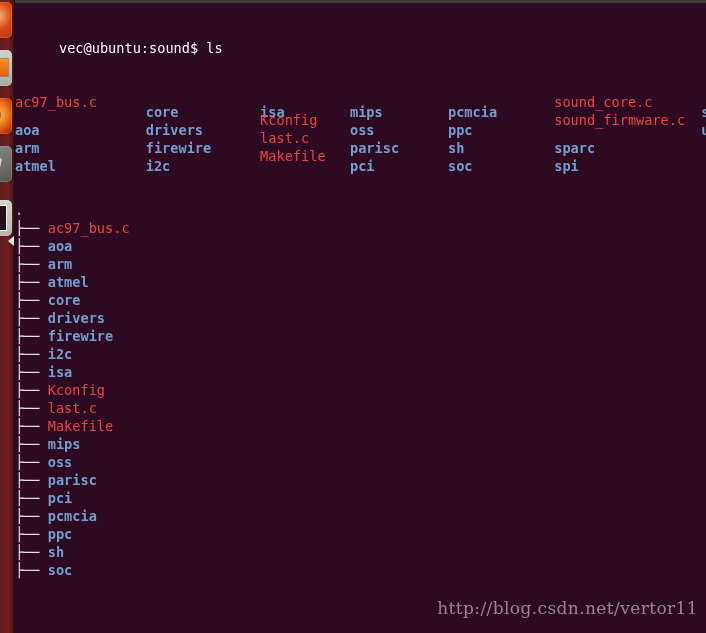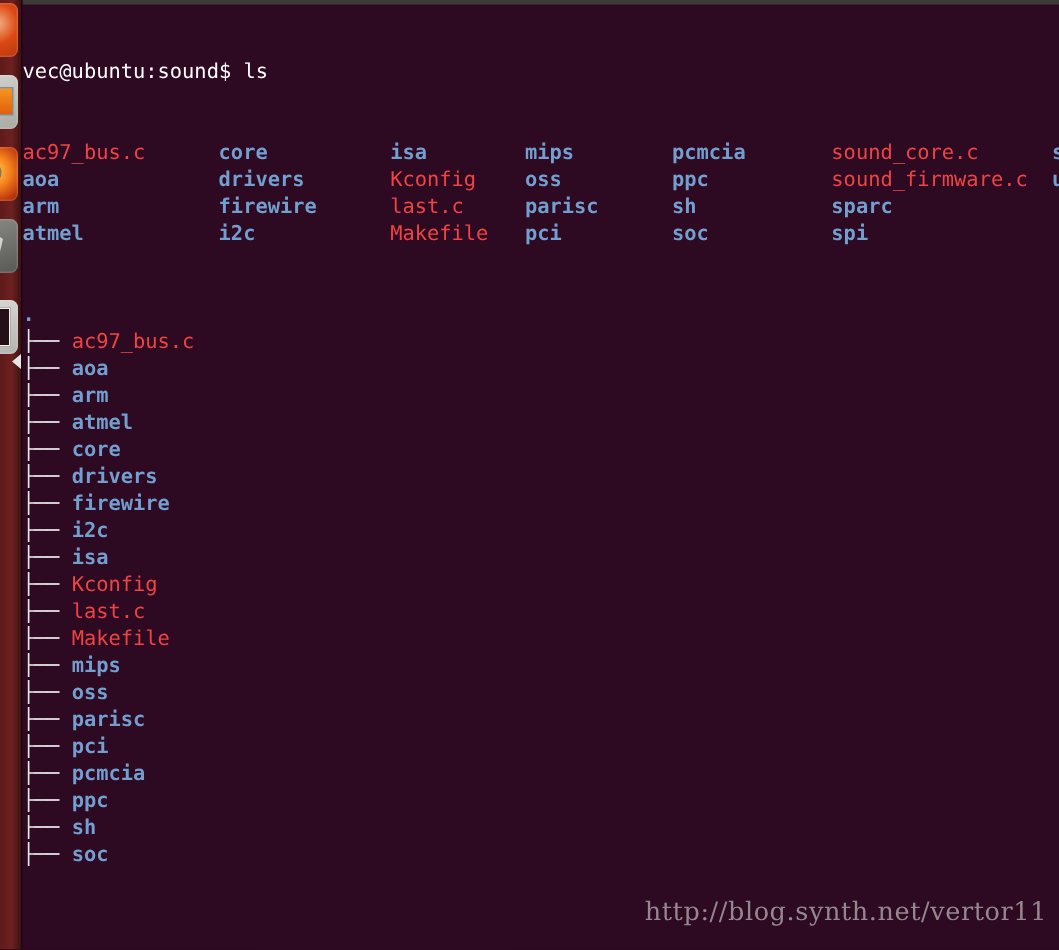--- a/index.html
+++ b/index.html
@@ -110,23 +110,23 @@
     font-size: 13.6px;
     line-height: 18px;
     padding: 3px 0 0 0;
     box-sizing: border-box;
     white-space: pre;
     z-index: 2;
     overflow: hidden;
   }
   .row { height: 18px; }
   .cell { display: inline-block; }
-  .fg-default { color: #ffffff; }
+  .fg-default { color: #ffffff; margin-left: 44px; }
   .fg-file    { color: #ef4444; font-weight: normal; text-align: center; }
-  .fg-dir     { color: #729fcf; font-weight: bold; }
+  .fg-dir     { color: #729fcf; font-weight: bold; margin-top: 10px; }
 
   
   .tree-glyph { color: #e8e8e8; }
 
   #watermark {
     position: absolute;
     right: 8px;
     top: 598px;
     font-family: "DejaVu Serif", serif;
     font-size: 17px;
@@ -159,13 +159,13 @@
 <div id="topbar-sliver"></div>
 
 <div id="terminal">
   <div class="row"><span class="fg-default">vec@ubuntu:sound$ ls</span></div>
   <div id="ls-output"><div class="row" style="position: relative;"><span class="cell fg-file" style="position: absolute; left: 0px;">ac97_bus.c</span><span class="cell fg-dir" style="position: absolute; left: 130.72px;">core</span><span class="cell fg-dir" style="position: absolute; left: 245.1px;">isa</span><span class="cell fg-dir" style="position: absolute; left: 334.97px;">mips</span><span class="cell fg-dir" style="position: absolute; left: 433.01px;">pcmcia</span><span class="cell fg-file" style="position: absolute; left: 539.22px;">sound_core.c</span><span class="cell fg-dir" style="position: absolute; left: 686.28px;">synth</span></div><div class="row" style="position: relative;"><span class="cell fg-dir" style="position: absolute; left: 0px;">aoa</span><span class="cell fg-dir" style="position: absolute; left: 130.72px;">drivers</span><span class="cell fg-file" style="position: absolute; left: 245.1px;">Kconfig</span><span class="cell fg-dir" style="position: absolute; left: 334.97px;">oss</span><span class="cell fg-dir" style="position: absolute; left: 433.01px;">ppc</span><span class="cell fg-file" style="position: absolute; left: 539.22px;">sound_firmware.c</span><span class="cell fg-dir" style="position: absolute; left: 686.28px;">usb</span></div><div class="row" style="position: relative;"><span class="cell fg-dir" style="position: absolute; left: 0px;">arm</span><span class="cell fg-dir" style="position: absolute; left: 130.72px;">firewire</span><span class="cell fg-file" style="position: absolute; left: 245.1px;">last.c</span><span class="cell fg-dir" style="position: absolute; left: 334.97px;">parisc</span><span class="cell fg-dir" style="position: absolute; left: 433.01px;">sh</span><span class="cell fg-dir" style="position: absolute; left: 539.22px;">sparc</span></div><div class="row" style="position: relative;"><span class="cell fg-dir" style="position: absolute; left: 0px;">atmel</span><span class="cell fg-dir" style="position: absolute; left: 130.72px;">i2c</span><span class="cell fg-file" style="position: absolute; left: 245.1px;">Makefile</span><span class="cell fg-dir" style="position: absolute; left: 334.97px;">pci</span><span class="cell fg-dir" style="position: absolute; left: 433.01px;">soc</span><span class="cell fg-dir" style="position: absolute; left: 539.22px;">spi</span></div></div>
   <div id="tree-output"><div class="row"><span class="fg-dir">.</span></div><div class="row"><span class="tree-glyph">├── </span><span class="fg-file">ac97_bus.c</span></div><div class="row"><span class="tree-glyph">├── </span><span class="fg-dir">aoa</span></div><div class="row"><span class="tree-glyph">├── </span><span class="fg-dir">arm</span></div><div class="row"><span class="tree-glyph">├── </span><span class="fg-dir">atmel</span></div><div class="row"><span class="tree-glyph">├── </span><span class="fg-dir">core</span></div><div class="row"><span class="tree-glyph">├── </span><span class="fg-dir">drivers</span></div><div class="row"><span class="tree-glyph">├── </span><span class="fg-dir">firewire</span></div><div class="row"><span class="tree-glyph">├── </span><span class="fg-dir">i2c</span></div><div class="row"><span class="tree-glyph">├── </span><span class="fg-dir">isa</span></div><div class="row"><span class="tree-glyph">├── </span><span class="fg-file">Kconfig</span></div><div class="row"><span class="tree-glyph">├── </span><span class="fg-file">last.c</span></div><div class="row"><span class="tree-glyph">├── </span><span class="fg-file">Makefile</span></div><div class="row"><span class="tree-glyph">├── </span><span class="fg-dir">mips</span></div><div class="row"><span class="tree-glyph">├── </span><span class="fg-dir">oss</span></div><div class="row"><span class="tree-glyph">├── </span><span class="fg-dir">parisc</span></div><div class="row"><span class="tree-glyph">├── </span><span class="fg-dir">pci</span></div><div class="row"><span class="tree-glyph">├── </span><span class="fg-dir">pcmcia</span></div><div class="row"><span class="tree-glyph">├── </span><span class="fg-dir">ppc</span></div><div class="row"><span class="tree-glyph">├── </span><span class="fg-dir">sh</span></div><div class="row"><span class="tree-glyph">├── </span><span class="fg-dir">soc</span></div></div>
   
   
 </div>
 
-<div id="watermark">http://blog.synth.net/vertor11</div>
+<div id="watermark">http://blog.csdn.net/vertor11</div>
 
 </body></html>

